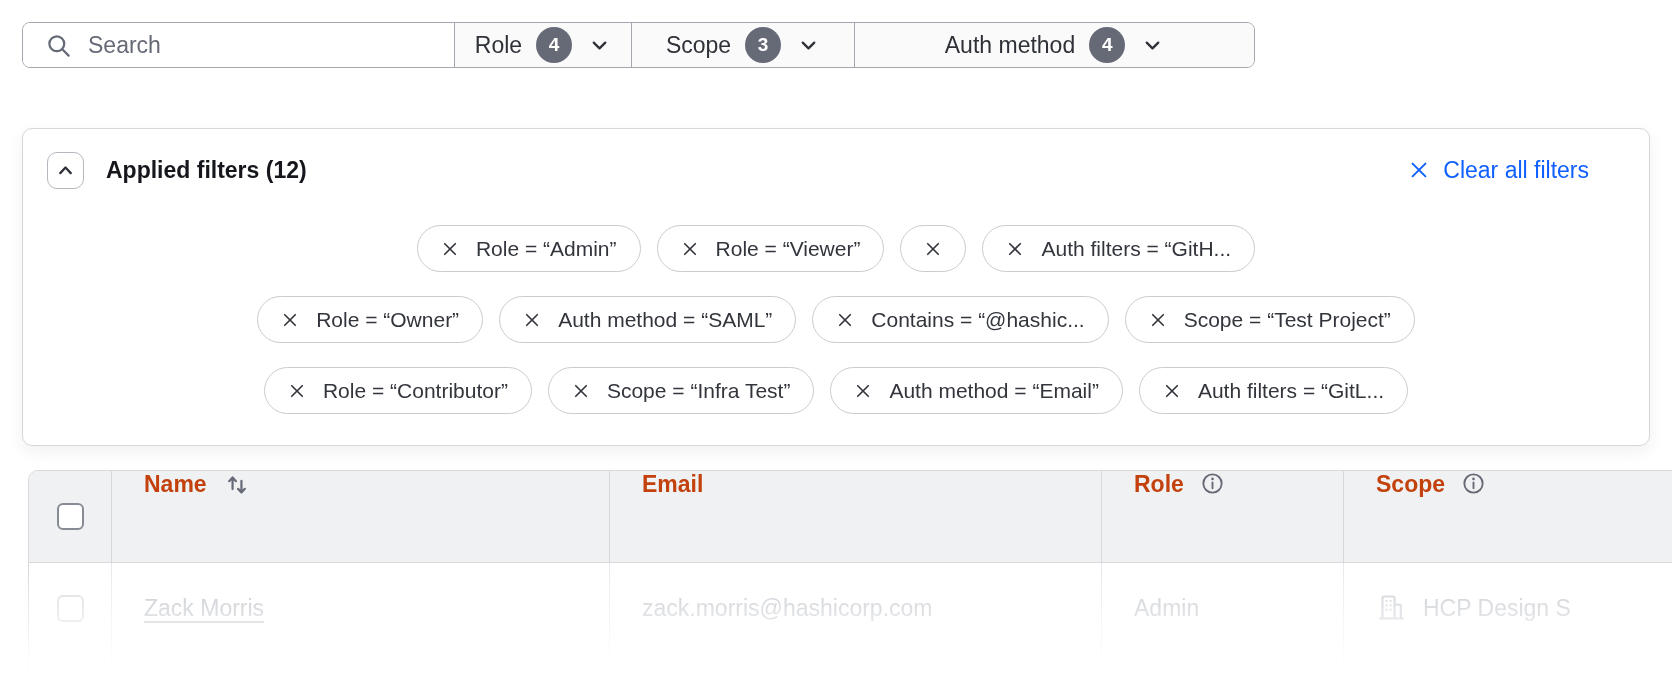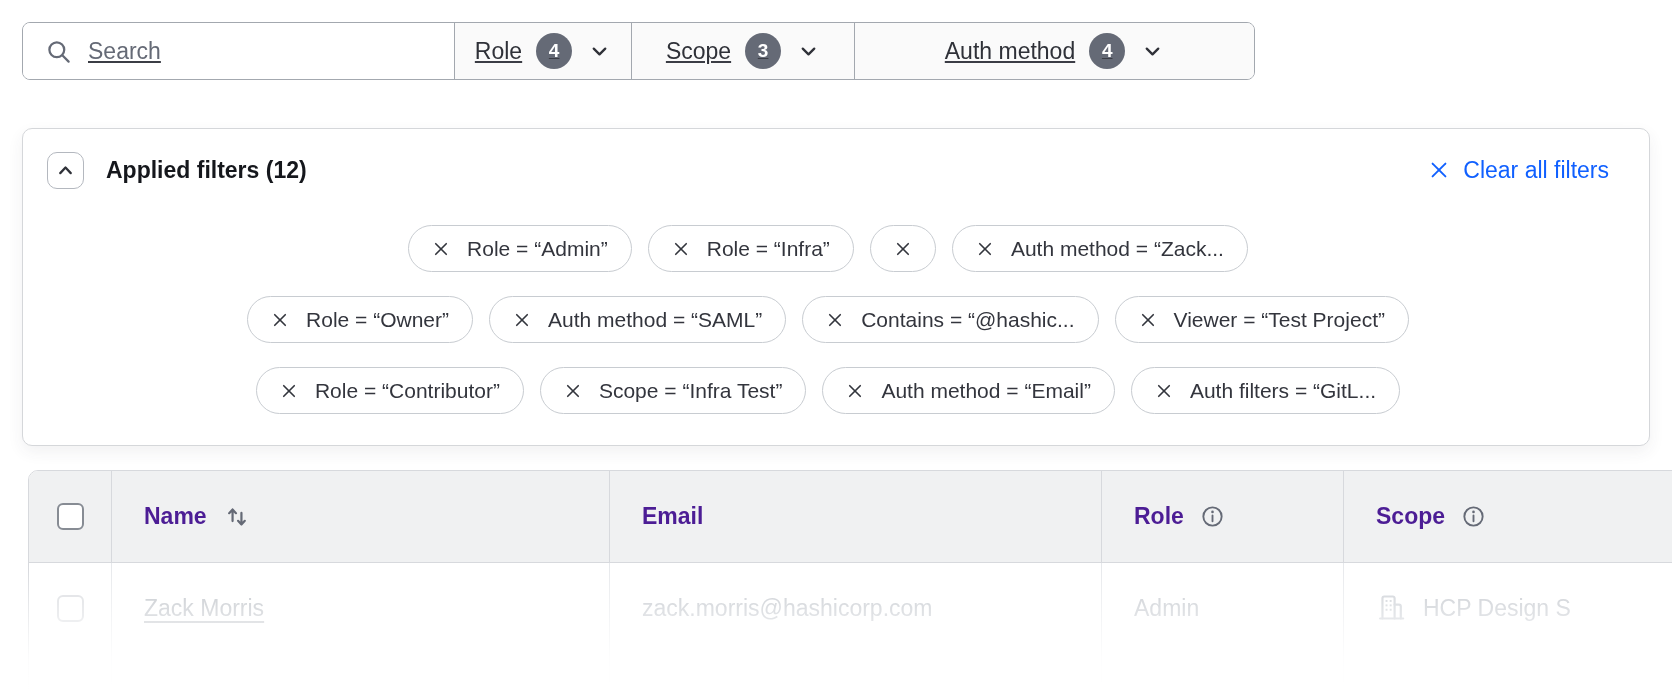--- a/index.html
+++ b/index.html
@@ -8,26 +8,25 @@
     position: relative;
     overflow: hidden;
     background: #ffffff;
     font-family: "Liberation Sans", sans-serif;
     color: #3b3d45;
   }
 
   
   .topbar {
     position: absolute; left: 22px; top: 22px;
-    width: 1233px; height: 58px;
+    width: 1233px; height: 46px;
     display: flex; align-items: stretch;
     border: 1.5px solid #a3a8af; border-radius: 8px;
     background: #ffffff;
     overflow: hidden;
-    text-decoration: underline;
   }
   .search-seg {
     flex: 1 1 auto;
     display: flex; align-items: center; gap: 16px;
     padding: 0 14px 0 22px; background: #ffffff;
   }
   .search-input {
     flex: 1; min-width: 0; border: none; outline: none;
     font-family: "Liberation Sans", sans-serif;
     font-size: 23px; color: #3b3d45; background: transparent;
@@ -51,32 +50,32 @@
   }
   .dd-chevron { display: inline-flex; margin-left: 2px; }
 
   
   .panel {
     position: absolute; left: 22px; top: 128px;
     width: 1628px; height: 318px;
     background: #ffffff;
     border: 1px solid #d5d7da; border-radius: 10px;
     box-shadow: 0 6px 16px rgba(55, 63, 75, 0.07);
-    padding: 22px 40px 0 24px;
+    padding: 22px 24px 0 24px;
   }
   .panel-head { display: flex; align-items: center; height: 38px; }
   .collapse-btn {
     width: 37px; height: 37px;
     border: 1.5px solid #b4b8bf; border-radius: 10px;
     background: #ffffff; cursor: pointer;
     display: inline-flex; align-items: center; justify-content: center;
   }
   .panel-title { margin-left: 22px; font-size: 23px; font-weight: bold; color: #15171c; }
   .clear-btn {
-    margin-left: auto; 
+    margin-left: auto; margin-right: 36px;
     display: inline-flex; align-items: center; gap: 13px;
     background: none; border: none; cursor: pointer;
     font-family: "Liberation Sans", sans-serif;
     font-size: 23px; color: #1060ff;
   }
   .chips { margin-top: 36px; display: flex; flex-direction: column; gap: 24px; align-items: center; }
   .chip-row { display: flex; gap: 16px; }
   .chip {
     display: inline-flex; align-items: center; gap: 17px;
     height: 47px; padding: 0 23px;
@@ -100,24 +99,24 @@
     display: flex; height: 92px;
     background: #f0f1f2;
     border-bottom: 1px solid #d7d9dd;
   }
   .col-cb    { width: 82px;  flex: 0 0 82px;  display: flex; align-items: center; justify-content: center; }
   .col-name  { width: 498px; flex: 0 0 498px; }
   .col-email { width: 492px; flex: 0 0 492px; }
   .col-role  { width: 242px; flex: 0 0 242px; }
   .col-scope { flex: 1 1 auto; }
   .th {
-    display: flex; align-items: center; gap: 16px;
+    display: flex; align-items: flex-start; gap: 16px;
     padding-left: 32px;
     border-left: 1px solid #d7d9dd;
-    font-size: 23px; font-weight: bold; color: #4c1d95;
+    font-size: 23px; font-weight: bold; color: #c2410c;
   }
   .tbl-row { display: flex; height: 128px; background: #ffffff; }
   .td {
     display: flex; align-items: flex-start; gap: 16px;
     padding: 32px 0 0 32px;
     border-left: 1px solid #e7e9ec;
     font-size: 23px; color: #c2c6cc;
     white-space: nowrap;
   }
   .td.col-cb { padding: 0; align-items: center; border-left: none; }
@@ -219,38 +218,38 @@
           </span>
         <span>Role = “Admin”</span>
       </button>
       <button class="chip">
         <span style="display:inline-flex;">
             <svg width="18" height="18" viewBox="0 0 24 24" fill="none" stroke="#33353d" stroke-width="2.2" stroke-linecap="round">
               <line x1="5" y1="5" x2="19" y2="19"></line>
               <line x1="19" y1="5" x2="5" y2="19"></line>
             </svg>
           </span>
-        <span>Role = “Infra”</span>
-      </button>
-      <button class="chip">
-        <span style="display:inline-flex;">
-            <svg width="18" height="18" viewBox="0 0 24 24" fill="none" stroke="#33353d" stroke-width="2.2" stroke-linecap="round">
-              <line x1="5" y1="5" x2="19" y2="19"></line>
-              <line x1="19" y1="5" x2="5" y2="19"></line>
-            </svg>
-          </span>
-      </button>
-      <button class="chip">
-        <span style="display:inline-flex;">
-            <svg width="18" height="18" viewBox="0 0 24 24" fill="none" stroke="#33353d" stroke-width="2.2" stroke-linecap="round">
-              <line x1="5" y1="5" x2="19" y2="19"></line>
-              <line x1="19" y1="5" x2="5" y2="19"></line>
-            </svg>
-          </span>
-        <span>Auth method = “Zack...</span>
+        <span>Role = “Viewer”</span>
+      </button>
+      <button class="chip">
+        <span style="display:inline-flex;">
+            <svg width="18" height="18" viewBox="0 0 24 24" fill="none" stroke="#33353d" stroke-width="2.2" stroke-linecap="round">
+              <line x1="5" y1="5" x2="19" y2="19"></line>
+              <line x1="19" y1="5" x2="5" y2="19"></line>
+            </svg>
+          </span>
+      </button>
+      <button class="chip">
+        <span style="display:inline-flex;">
+            <svg width="18" height="18" viewBox="0 0 24 24" fill="none" stroke="#33353d" stroke-width="2.2" stroke-linecap="round">
+              <line x1="5" y1="5" x2="19" y2="19"></line>
+              <line x1="19" y1="5" x2="5" y2="19"></line>
+            </svg>
+          </span>
+        <span>Auth filters = “GitH...</span>
       </button>
     </div>
     <div class="chip-row">
       <button class="chip">
         <span style="display:inline-flex;">
             <svg width="18" height="18" viewBox="0 0 24 24" fill="none" stroke="#33353d" stroke-width="2.2" stroke-linecap="round">
               <line x1="5" y1="5" x2="19" y2="19"></line>
               <line x1="19" y1="5" x2="5" y2="19"></line>
             </svg>
           </span>
@@ -274,21 +273,21 @@
           </span>
         <span>Contains = “@hashic...</span>
       </button>
       <button class="chip">
         <span style="display:inline-flex;">
             <svg width="18" height="18" viewBox="0 0 24 24" fill="none" stroke="#33353d" stroke-width="2.2" stroke-linecap="round">
               <line x1="5" y1="5" x2="19" y2="19"></line>
               <line x1="19" y1="5" x2="5" y2="19"></line>
             </svg>
           </span>
-        <span>Viewer = “Test Project”</span>
+        <span>Scope = “Test Project”</span>
       </button>
     </div>
     <div class="chip-row">
       <button class="chip">
         <span style="display:inline-flex;">
             <svg width="18" height="18" viewBox="0 0 24 24" fill="none" stroke="#33353d" stroke-width="2.2" stroke-linecap="round">
               <line x1="5" y1="5" x2="19" y2="19"></line>
               <line x1="19" y1="5" x2="5" y2="19"></line>
             </svg>
           </span>

